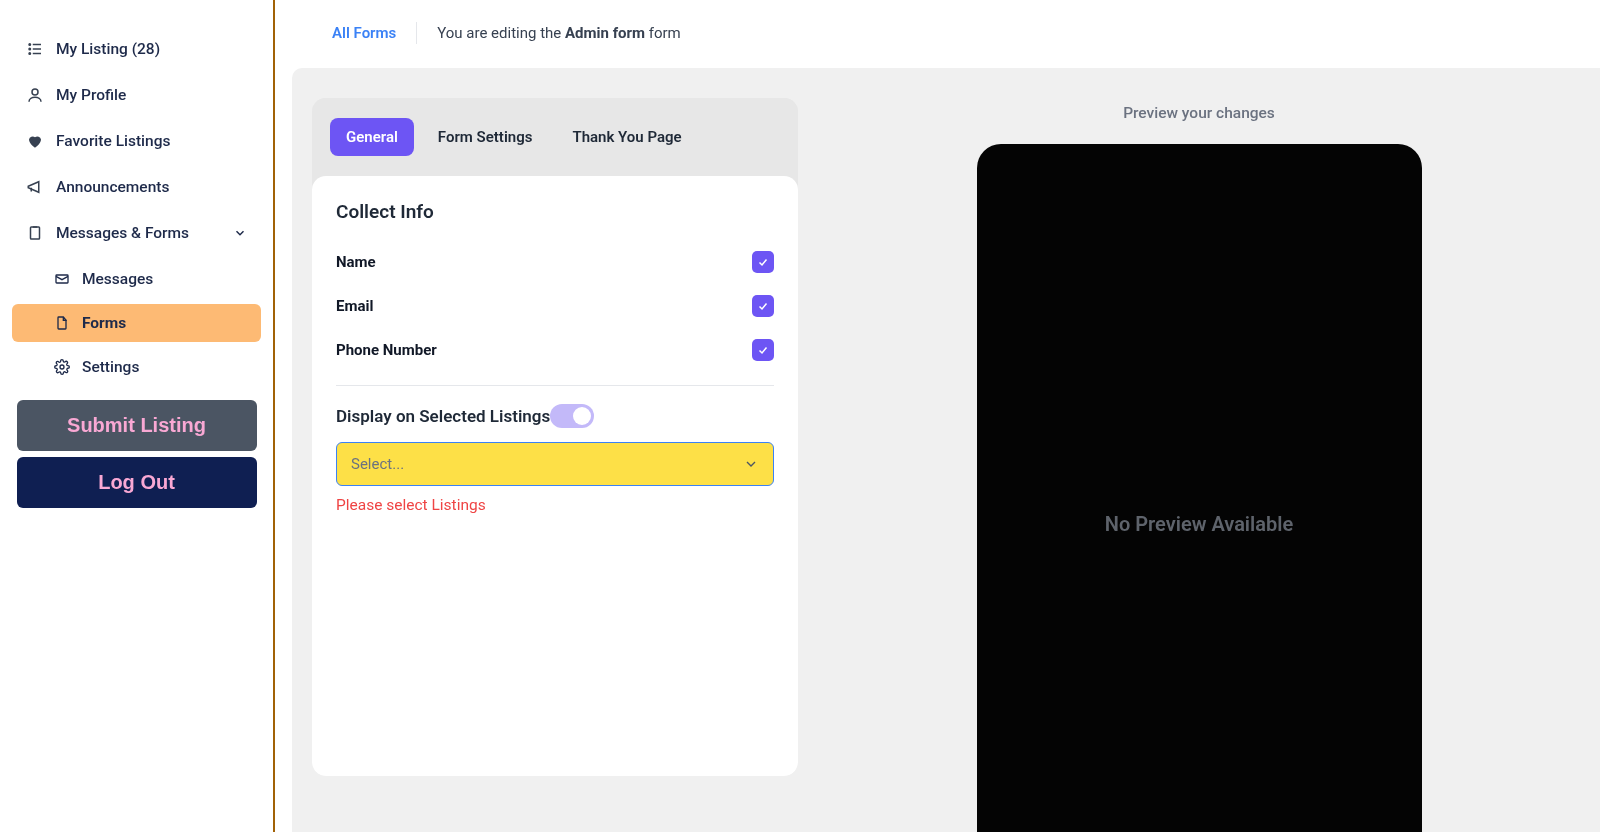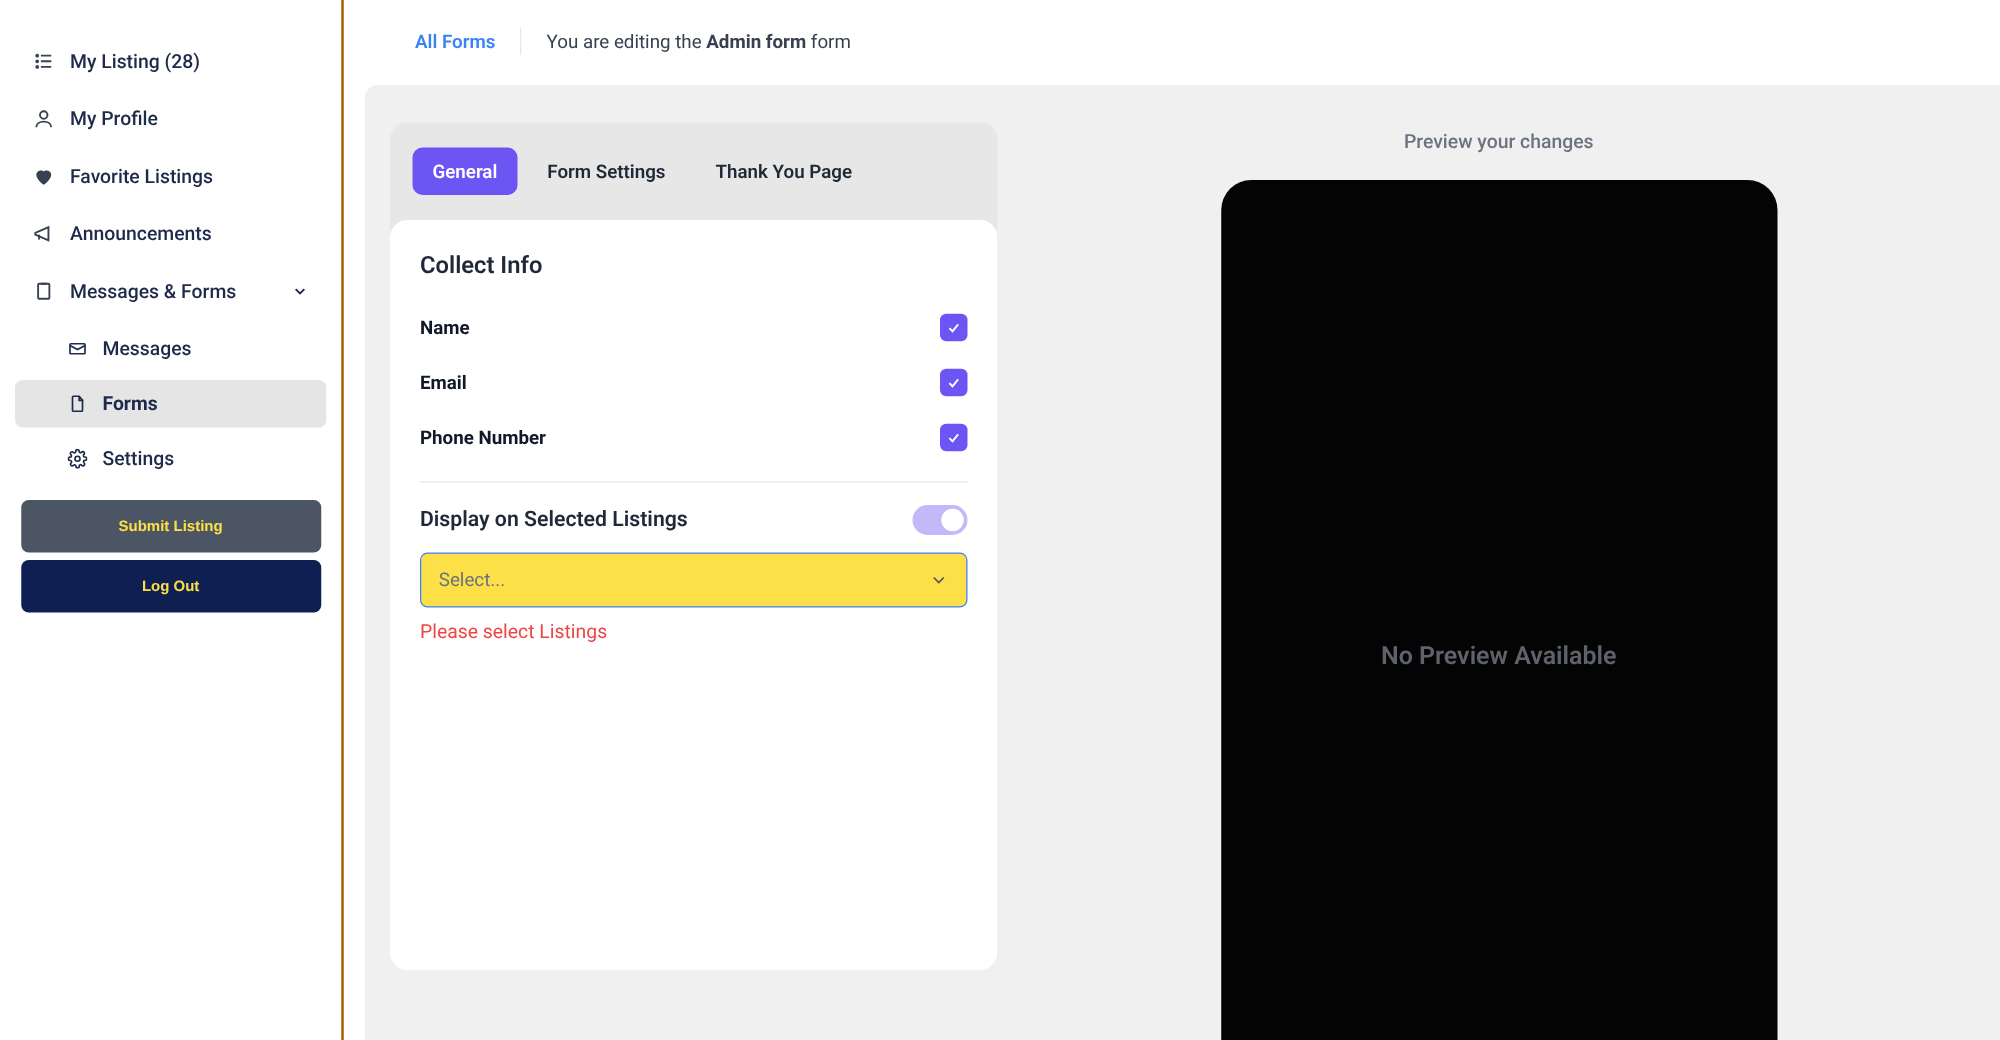--- a/index.html
+++ b/index.html
@@ -41,33 +41,33 @@
       padding: 10px 14px 10px 42px;
       color: #1e2a4a;
       cursor: pointer;
       border-radius: 6px;
       font-size: 15.5px;
       margin-bottom: 6px;
       font-weight: 500;
     }
     .side-sub .sicon { width: 16px; height: 16px; display: flex; align-items: center; justify-content: center; }
     .side-sub.active {
-      background: #e5e5e5;
+      background: #fdba74;
       font-weight: 700;
     }
     .btn {
       display: block;
       width: 240px;
       margin: 6px auto;
       padding: 14px 10px;
       text-align: center;
-      color: #fde047;
+      color: #f9a8d4;
       border: none;
       border-radius: 6px;
-      font-size: 12px;
+      font-size: 20px;
       font-weight: 600;
       cursor: pointer;
     }
     .btn-dark { background: #4b5563; }
     .btn-navy { background: #0f1f52; }
     .heart-fill { fill: #374151; }
 
     
     .main { flex: 1; display: flex; flex-direction: column; padding: 10px 0 0 17px; }
     .topbar {
@@ -132,21 +132,21 @@
     .checkbox {
       width: 22px; height: 22px;
       background: #6d55f4;
       border-radius: 5px;
       display: flex; align-items: center; justify-content: center;
       cursor: pointer;
     }
     .checkbox svg { width: 12px; height: 12px; stroke: #fff; stroke-width: 3; fill: none; }
     .hr { border: none; border-top: 1px solid #e5e7eb; margin: 16px 0 18px 0; }
 
-    .toggle-row { display: flex; justify-content: space-between; align-items: center; margin-bottom: 14px; }
+    .toggle-row { display: flex; align-items: center; margin-bottom: 14px; }
     .toggle-label { font-size: 17px; font-weight: 600; color: #1f2937; }
     .toggle {
       width: 44px; height: 24px; background: #c3b9f9; border-radius: 12px; position: relative; cursor: pointer;
     }
     .toggle .knob {
       width: 18px; height: 18px; background: #fff; border-radius: 50%; position: absolute; top: 3px; right: 3px;
     }
 
     .select-box {
       border: 1.5px solid #3b82f6;

